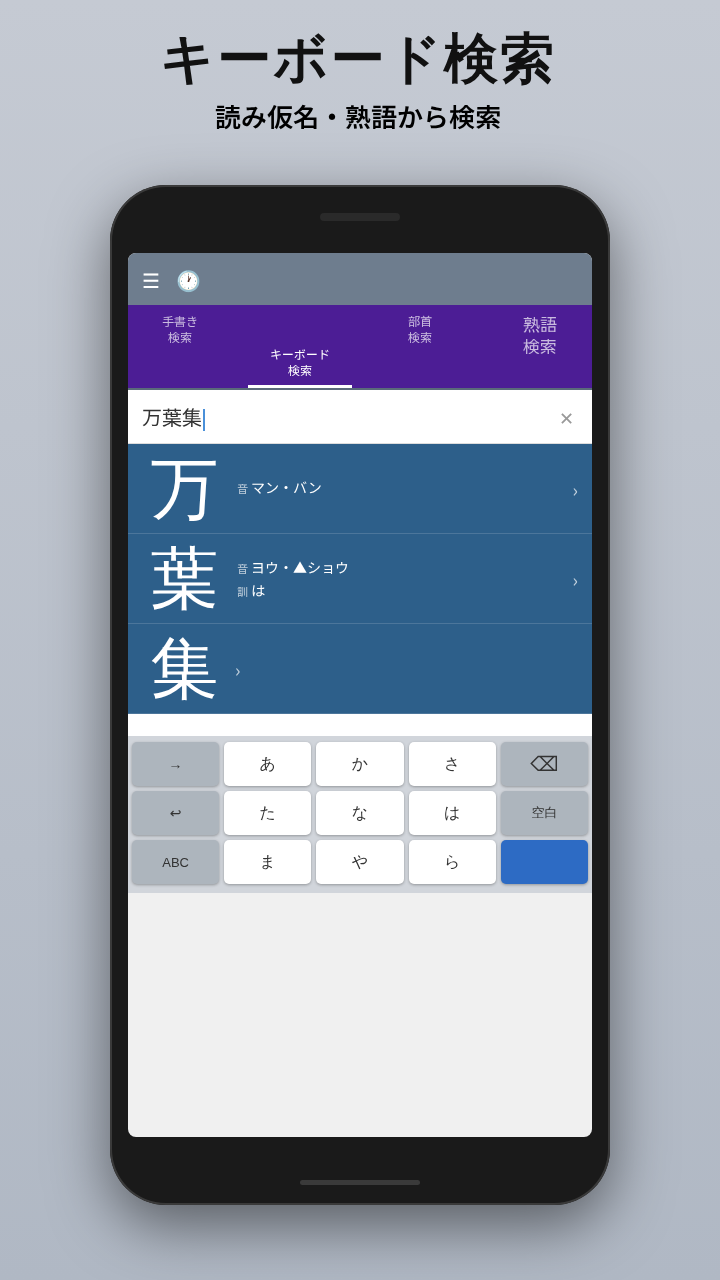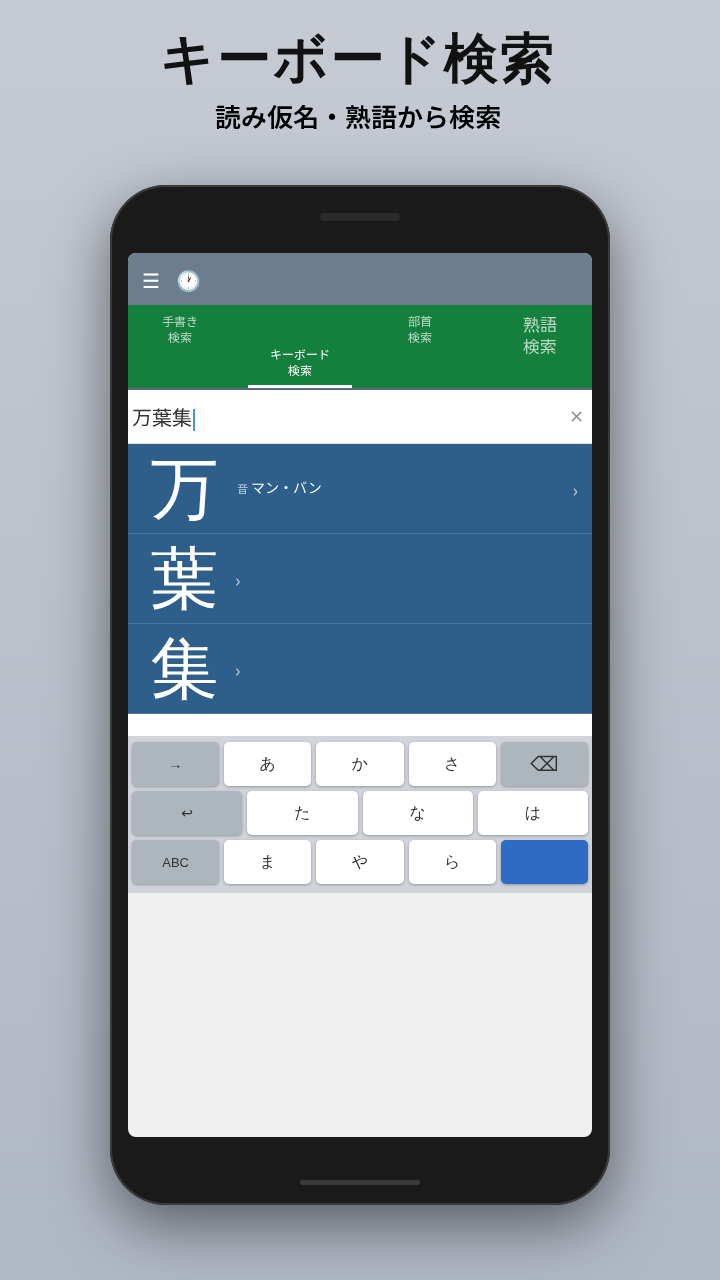--- a/index.html
+++ b/index.html
@@ -116,21 +116,21 @@
       color: white;
       text-align: center;
     }
     .header-history-icon {
       font-size: 20px;
       color: white;
     }
 
     
     .tab-bar {
-      background: #15803d;
+      background: #4c1d95;
       display: flex;
       border-bottom: 2px solid #5a6a7a;
       gap: 16px;
     }
     .tab-item {
       flex: 1;
       text-align: center;
       padding: 8px 4px;
       font-size: 12px;
       color: rgba(255,255,255,0.7);
@@ -140,22 +140,23 @@
     }
     .tab-item.active {
       color: white;
       border-bottom: 3px solid white;
       margin-top: 33px;
     }
 
     
     .search-bar {
       background: white;
-      padding: 8px 4px;
-      display: flex;
+      padding: 8px 14px;
+      display: flex;
+      align-items: center;
       border-bottom: 1px solid #ddd;
     }
     .search-input-display {
       flex: 1;
       font-size: 20px;
       color: #333;
       padding: 4px 0;
     }
     .search-cursor {
       display: inline-block;
@@ -321,20 +322,28 @@
         <div class="kanji-info">
           <div class="kanji-reading-on">
             <span class="reading-label">音</span><span>マン・バン</span>
           </div>
         </div>
         <span class="result-chevron">›</span>
       </div>
 
       <div class="result-item">
         <div class="kanji-char">葉</div>
+        <div class="kanji-info">
+          <div class="kanji-reading-on">
+            <span class="reading-label">音</span><span>ヨウ・▲ショウ</span>
+          </div>
+          <div class="kanji-reading-kun">
+            <span class="reading-label">訓</span><span>は</span>
+          </div>
+        </div>
         <span class="result-chevron">›</span>
       </div>
 
       <div class="result-item">
         <div class="kanji-char">集</div>
         <span class="result-chevron">›</span>
       </div>
     </div>
 
     <div class="white-gap"></div>
@@ -347,20 +356,21 @@
         <button class="key-btn">か</button>
         <button class="key-btn">さ</button>
         <button class="key-btn backspace">⌫</button>
       </div>
 
       <div class="keyboard-row">
         <button class="key-btn special">↩</button>
         <button class="key-btn">た</button>
         <button class="key-btn">な</button>
         <button class="key-btn">は</button>
+        <button class="key-btn special" style="font-size:13px;">空白</button>
       </div>
 
       <div class="keyboard-row">
         <button class="key-btn special" style="font-size:13px;">ABC</button>
         <button class="key-btn">ま</button>
         <button class="key-btn">や</button>
         <button class="key-btn">ら</button>
         <button class="key-btn blue"></button>
       </div>
 

